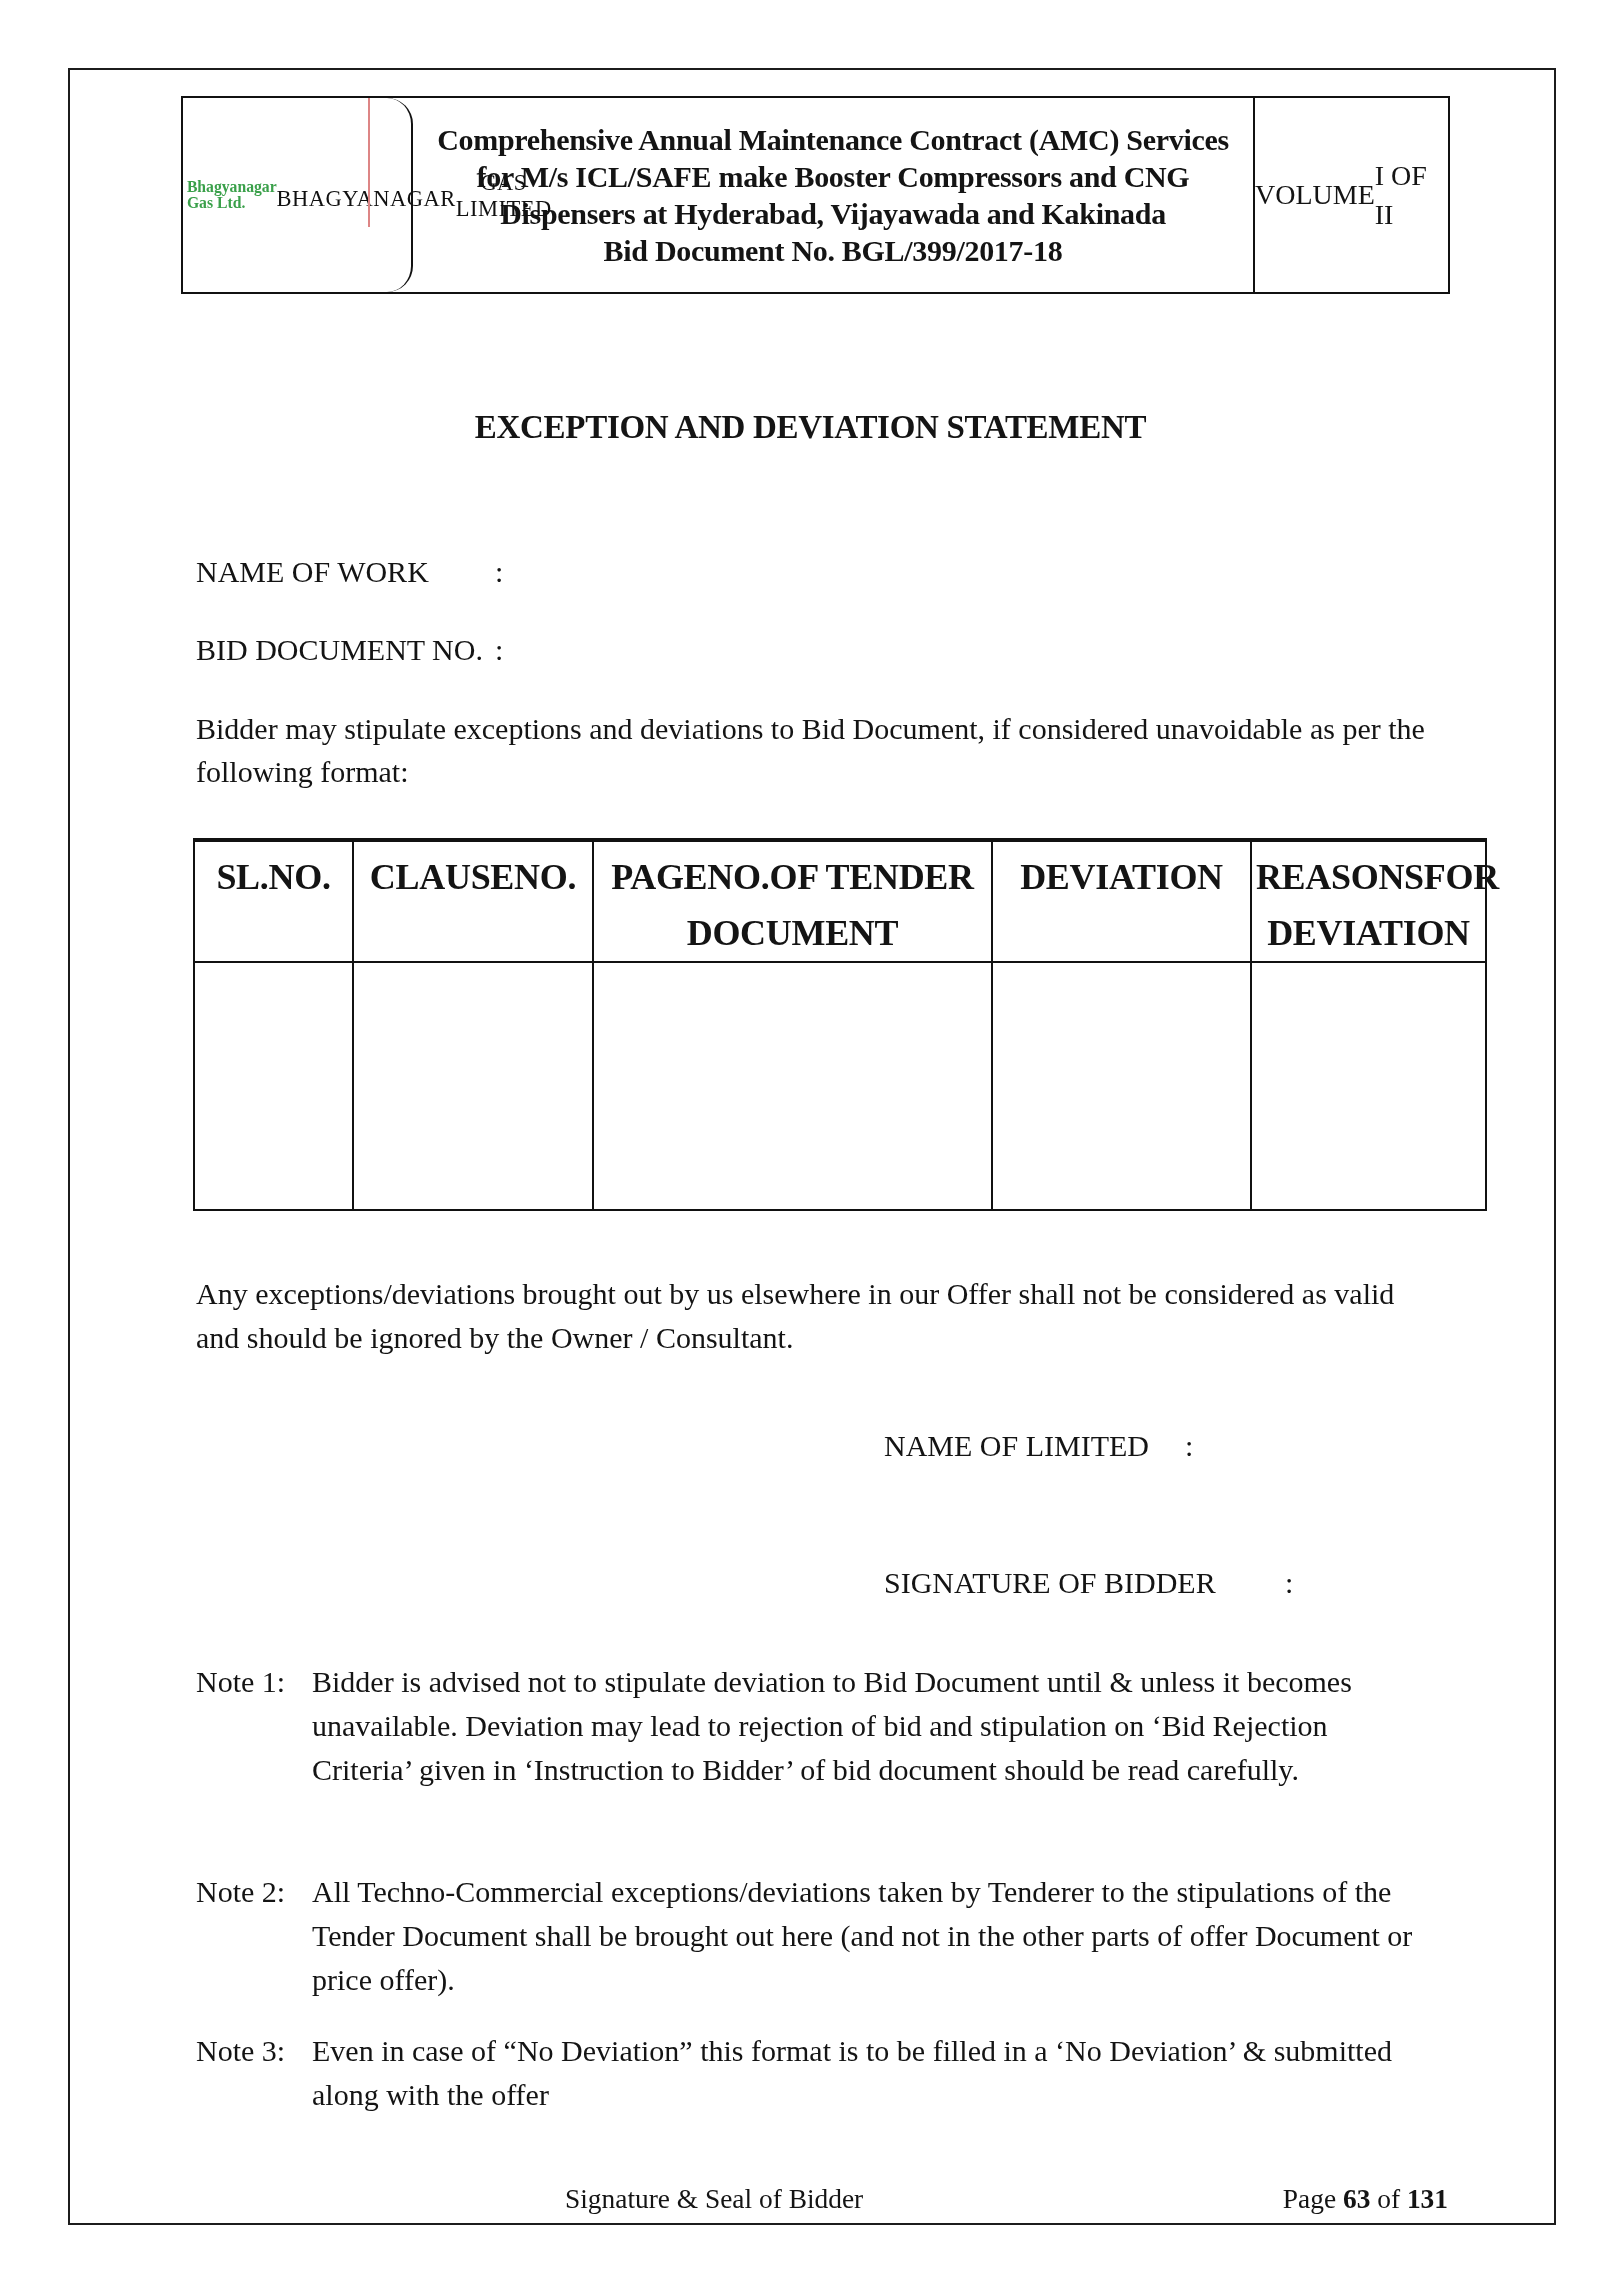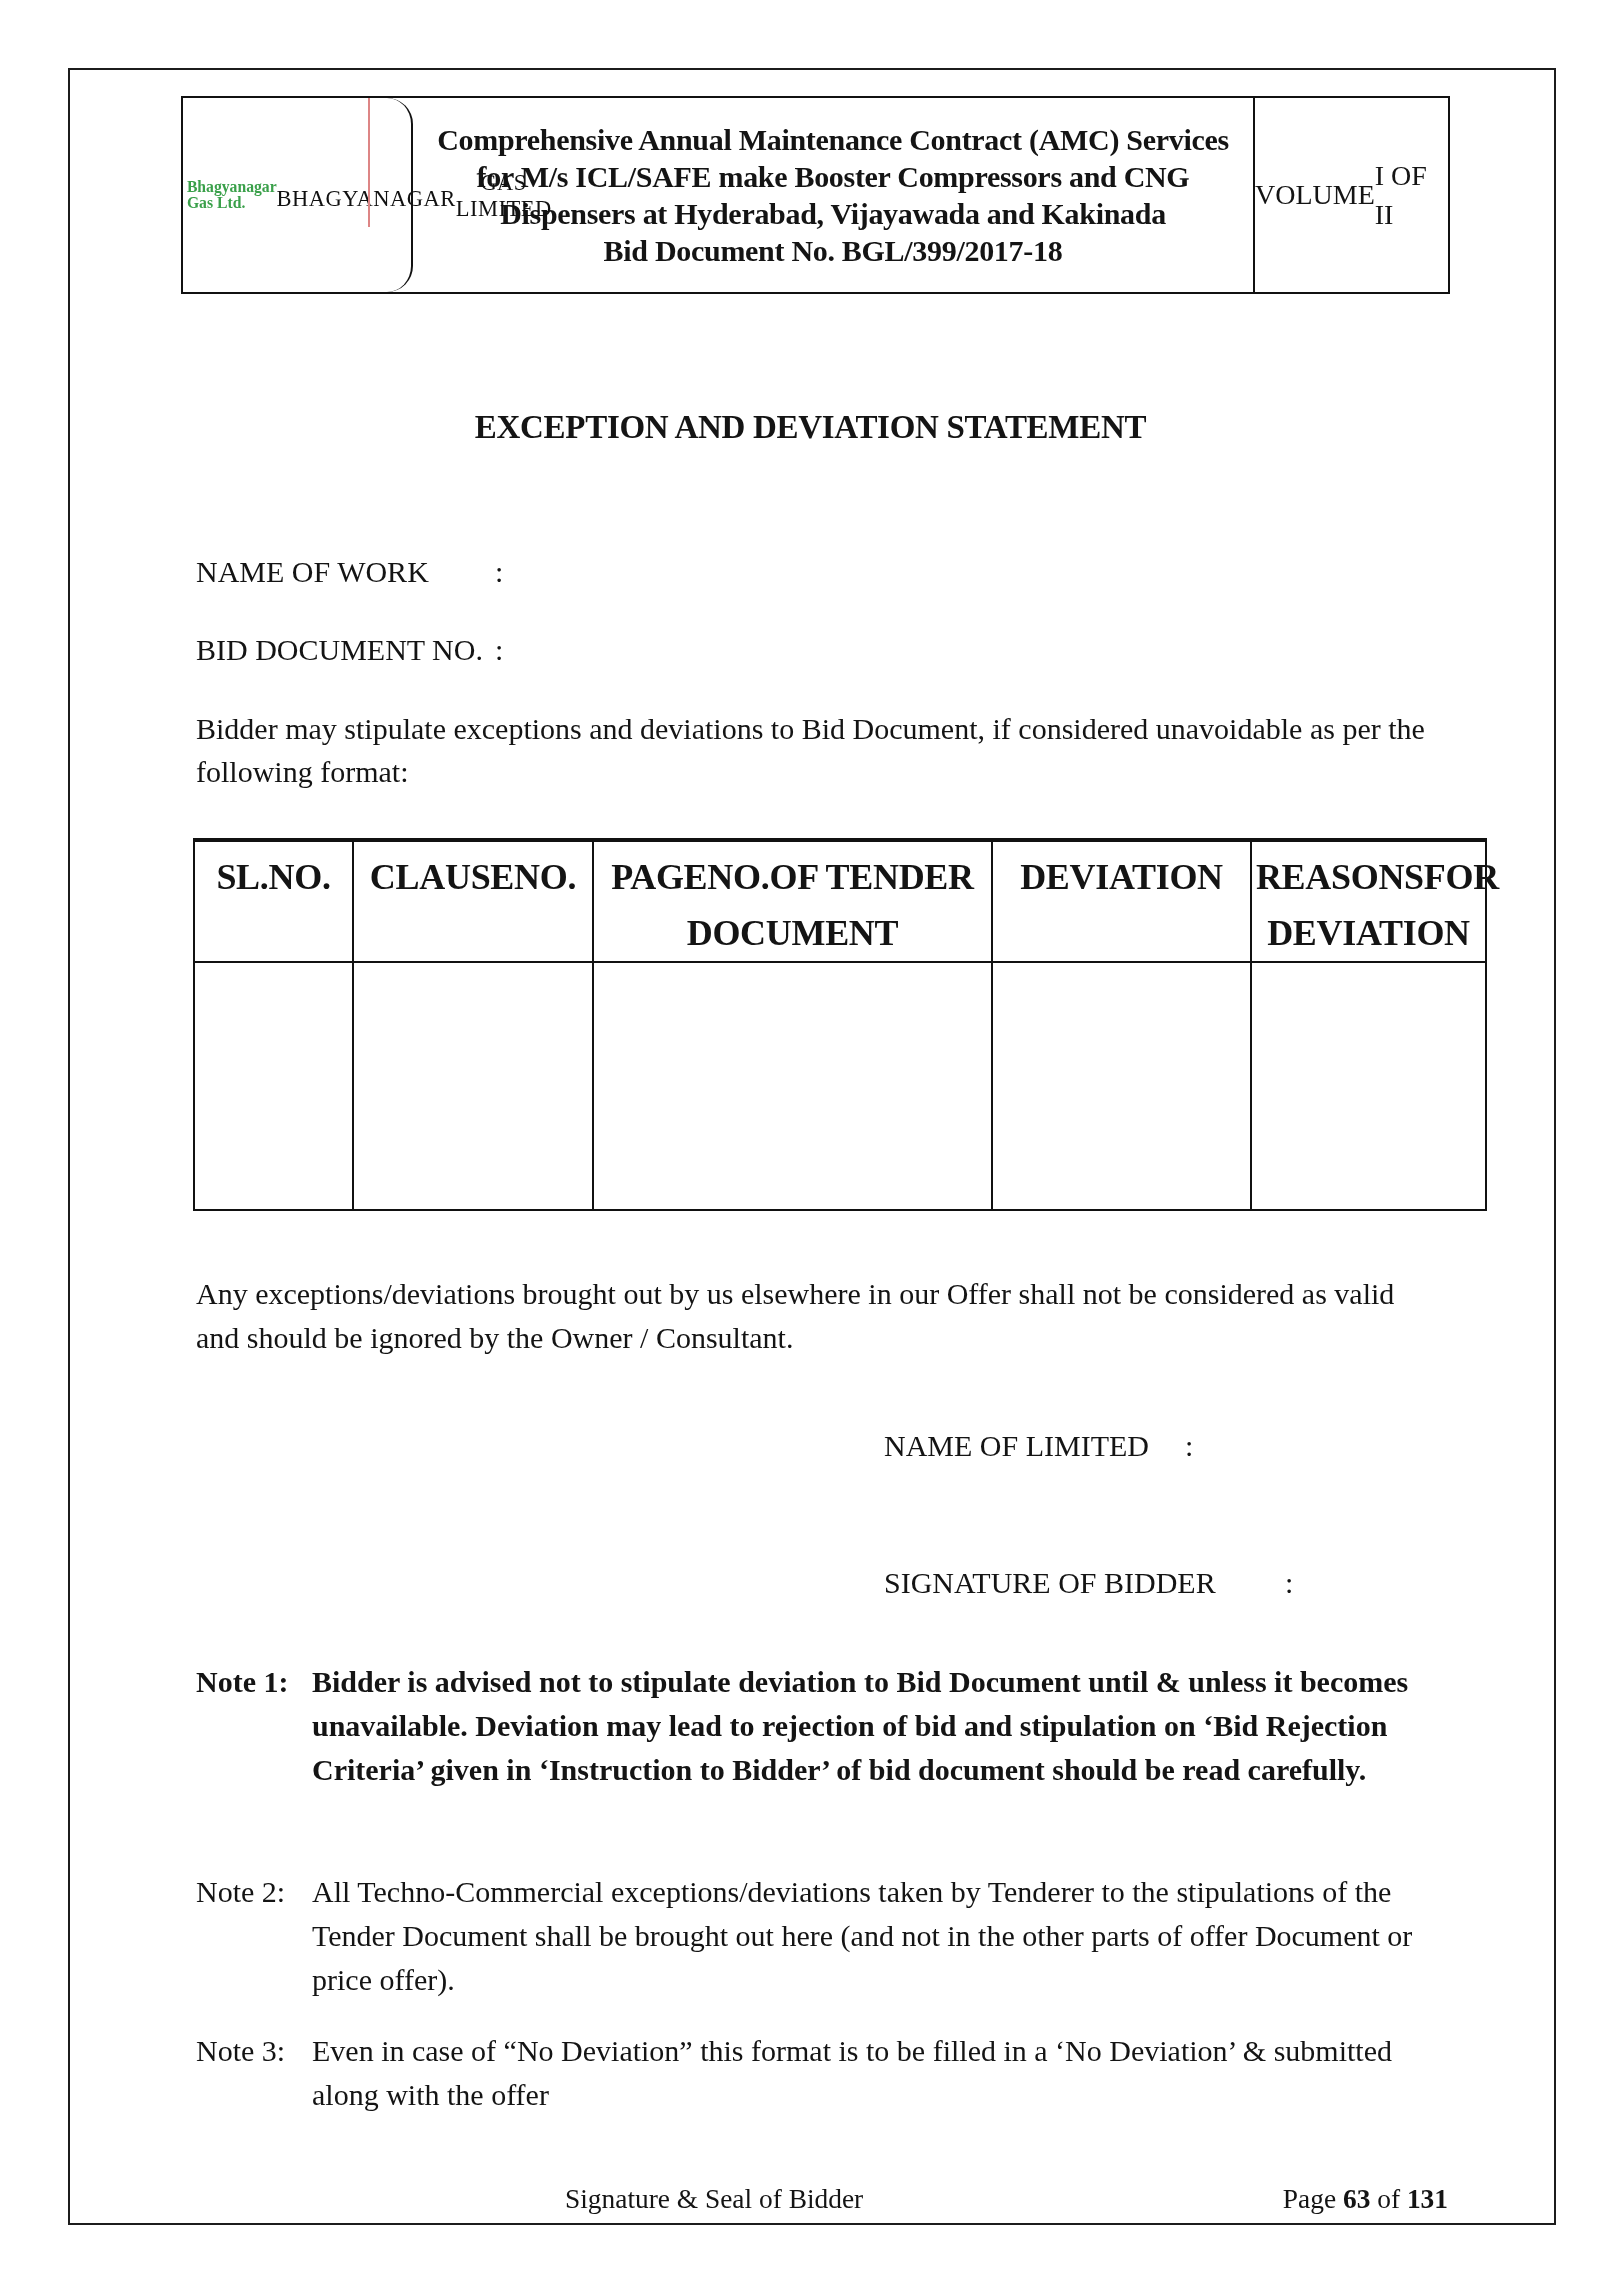--- a/index.html
+++ b/index.html
@@ -77,21 +77,21 @@
     position:absolute;left:196px;top:1272px;width:1237px;
     font-size:30px;line-height:1.45;
   }
   .bidder-name-row{position:absolute;left:884px;top:1429px;font-size:30px;}
   .bidder-name-row .lbl{display:inline-block;width:301px;}
   .bidder-sign-block{position:absolute;left:884px;top:1560px;font-size:30px;line-height:1.55;}
   .bidder-sign-block .lbl{display:inline-block;width:401px;}
   .note{position:absolute;left:196px;display:flex;font-size:30px;line-height:1.46;}
   .note .note-label{width:116px;flex:0 0 116px;}
   .note .note-text{width:1117px;}
-  .note.n1{top:1660px;font-weight:bold;}
+  .note.n1{top:1660px;}
   .note.n2{top:1870px;}
   .note.n3{top:2029px;}
   
   .footer-signature{position:absolute;left:565px;top:2184px;font-size:27.4px;}
   .footer-page{position:absolute;right:173px;top:2184px;font-size:27.4px;}
   .footer-page b{font-weight:bold;}
 </style>
 </head>
 <body>
 

